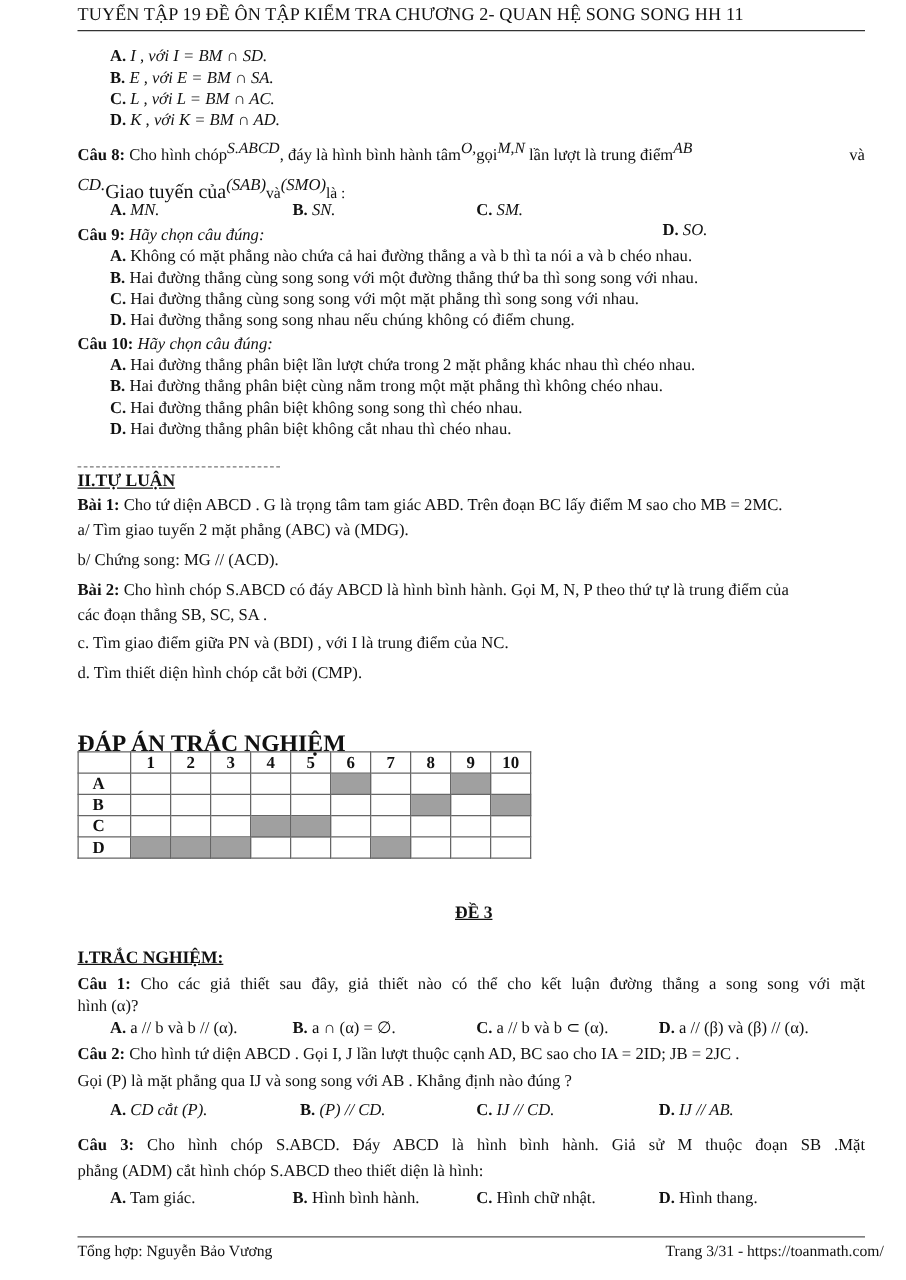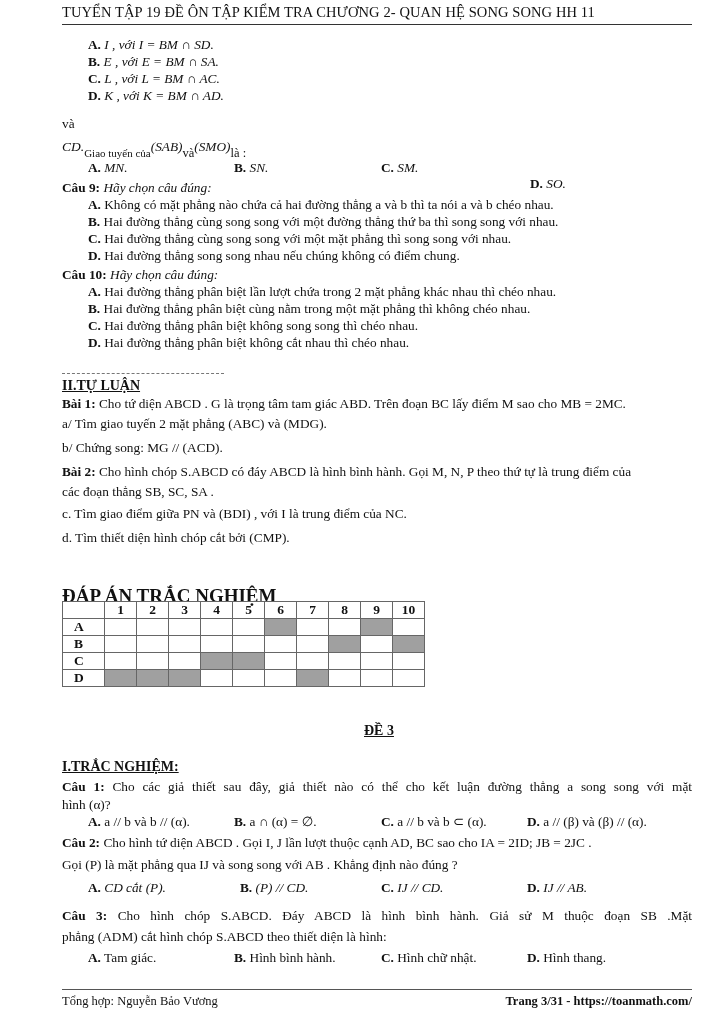--- a/index.html
+++ b/index.html
@@ -3,21 +3,21 @@
 <meta charset="utf-8">
 <style>
   html, body { margin:0; padding:0; background:#fff; }
   body { width:725px; height:1024px; position:relative; overflow:hidden;
          font-family:"Liberation Serif", serif; color:#111; font-size:13.3px; }
   .abs { position:absolute; white-space:nowrap; }
   .hdr { left:62px; top:4px; font-size:14.5px; letter-spacing:0.1px; }
   .hdr-rule { position:absolute; left:62px; top:24px; width:630px; height:1px; background:#333; }
   .foot-rule { position:absolute; left:62px; top:989px; width:630px; height:1px; background:#555; }
   .foot-l { left:62px; top:994px; font-size:12.5px; }
-  .foot-r { right:33px; top:994px; font-size:12.5px;font-weight:bold; }
+  .foot-r { right:18px; top:994px; font-size:12.5px; }
   b, .b { font-weight:bold; }
   i, .m { font-style:italic; }
   .u { text-decoration:underline; }
   .line { position:absolute; left:62px; white-space:nowrap; }
   .ind { left:88px;font-family:Liberation Serif, serif; }
   .dash { position:absolute; left:62px; top:373px; width:162px; border-top:1px dashed #777; }
   table.ans { position:absolute; left:62px; top:601px; border-collapse:collapse;
               font-family:"Liberation Serif", serif; font-weight:bold; font-size:13.5px; }
   table.ans td { border:1px solid #666; height:16px; padding:0; text-align:center; width:31px; }
   table.ans td.rowlab { width:30px; text-align:left; padding-left:11px; }
@@ -30,23 +30,24 @@
 
 <div class="abs hdr">TUYỂN TẬP 19 ĐỀ ÔN TẬP KIỂM TRA CHƯƠNG 2- QUAN HỆ SONG SONG HH 11</div>
 <div class="hdr-rule"></div>
 
 <div class="line ind" style="top:37px"><b>A.</b> <span class="m">I , với  I = BM ∩ SD.</span></div>
 <div class="line ind" style="top:54px"><b>B.</b> <span class="m">E  , với  E = BM ∩ SA.</span></div>
 <div class="line ind" style="top:71px"><b>C.</b> <span class="m">L , với  L = BM ∩ AC.</span></div>
 <div class="line ind" style="top:88px"><b>D.</b> <span class="m">K , với  K = BM ∩ AD.</span></div>
 
 <div class="line" style="top:116px; width:630px; display:flex; justify-content:space-between;">
+  <span><b>Câu 8:</b> <span>Cho hình chóp</span><span class="sup">S.ABCD</span><span>, đáy là hình bình hành tâm</span><span class="sup">O,</span><span>gọi</span><span class="sup">M,N</span><span> lần lượt là trung điểm</span><span class="sup">AB</span></span>
   <span> và</span>
 </div>
-<div class="line" style="top:145px"><span class="sup" style="font-size:13.5px">CD.</span><span style="font-size:11px">Giao tuyến của</span><span class="paren">(SAB)</span><span style="font-size:12.5px">và</span><span class="paren">(SMO)</span><span style="font-size:12.5px">là :</span></div>
+<div class="line" style="top:145px"><span class="sup" style="font-size:13.5px">CD.</span><span style="font-size:16px">Giao tuyến của</span><span class="paren">(SAB)</span><span style="font-size:12.5px">và</span><span class="paren">(SMO)</span><span style="font-size:12.5px">là :</span></div>
 <div class="line ind" style="top:160px"><b>A.</b> <span class="m">MN.</span></div>
 <div class="line" style="left:234px; top:160px"><b>B.</b> <span class="m">SN.</span></div>
 <div class="line" style="left:381px; top:160px"><b>C.</b> <span class="m">SM.</span></div>
 <div class="line" style="left:530px; top:176px"><b>D.</b> <span class="m">SO.</span></div>
 
 <div class="line" style="top:180px"><b>Câu 9:</b> <i>Hãy chọn câu đúng:</i></div>
 <div class="line ind" style="top:197px"><b>A.</b> <span>Không có mặt phẳng nào chứa cả hai đường thẳng a và b thì ta nói a và b chéo nhau.</span></div>
 <div class="line ind" style="top:214px"><b>B.</b> <span>Hai đường thẳng cùng song song với một đường thẳng thứ ba thì song song với nhau.</span></div>
 <div class="line ind" style="top:231px"><b>C.</b> <span>Hai đường thẳng cùng song song với một mặt phẳng thì song song với nhau.</span></div>
 <div class="line ind" style="top:248px"><b>D.</b> <span>Hai đường thẳng song song nhau nếu chúng không có điểm chung.</span></div>

